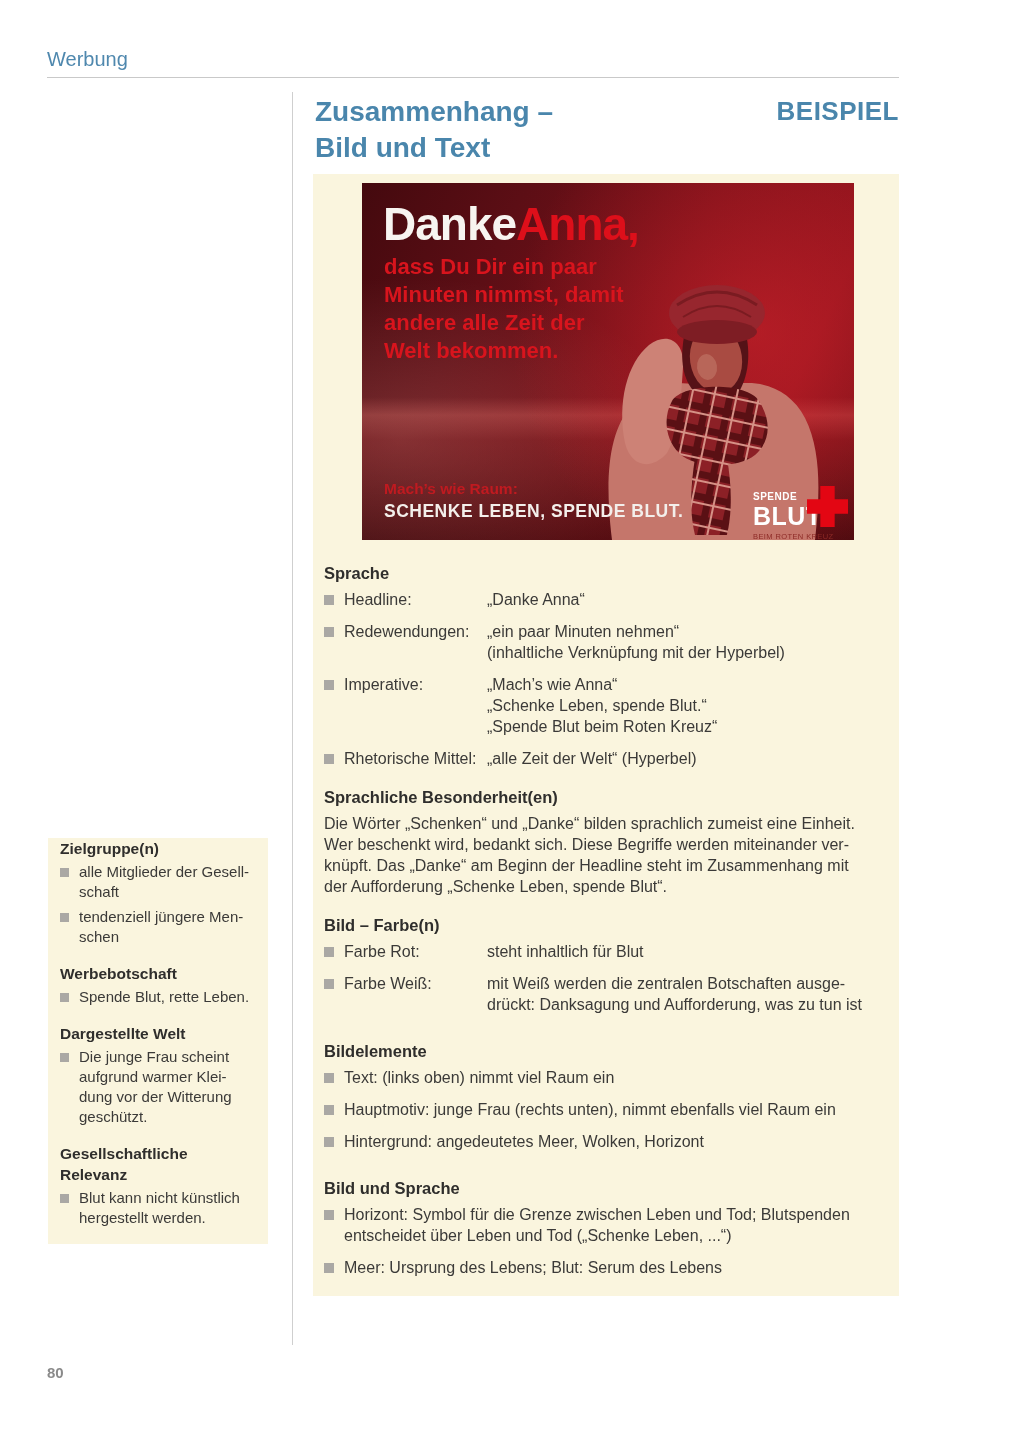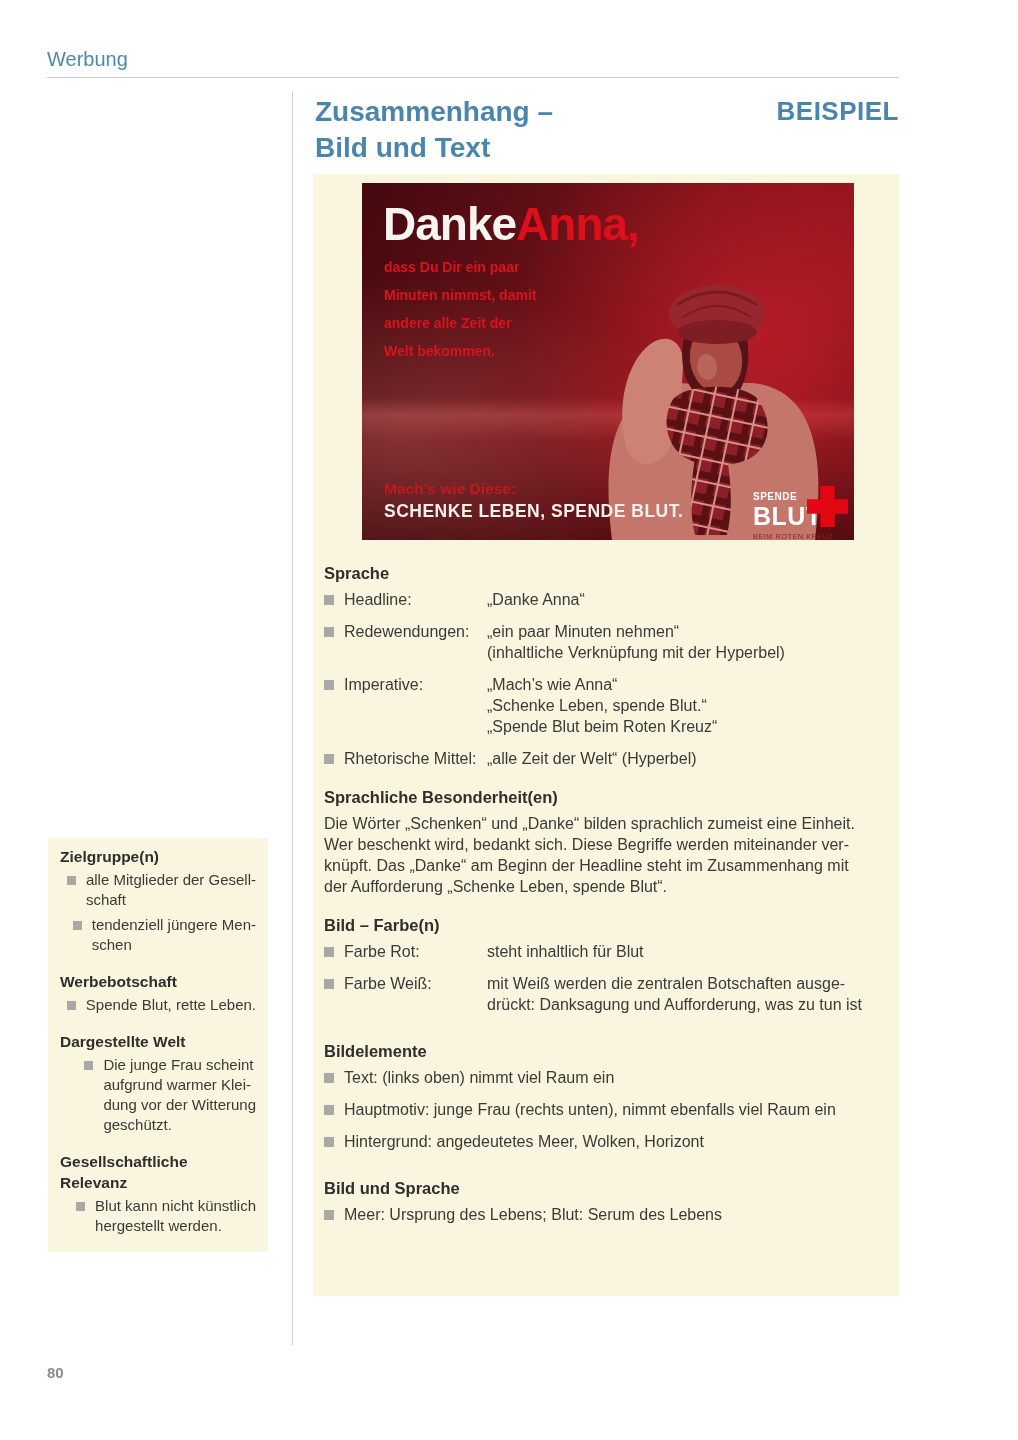--- a/index.html
+++ b/index.html
@@ -12,35 +12,35 @@
   .head-rule{position:absolute;left:47px;top:77px;width:852px;height:1px;background:#c9c9c9;}
   .v-divider{position:absolute;left:292px;top:92px;width:1px;height:1253px;background:#cfcfcf;}
   .page-num{position:absolute;left:47px;top:1364px;font-size:15px;font-weight:bold;color:#8a8a8a;}
 
   
   .doc-title{position:absolute;left:315px;top:94px;font-size:28px;line-height:36px;font-weight:bold;color:#4a86ac;}
   .badge{position:absolute;right:119px;top:96px;font-size:26px;font-weight:bold;color:#4a86ac;letter-spacing:.5px;}
 
   
   .panel-main{position:absolute;left:313px;top:174px;width:586px;height:1122px;background:#faf5de;}
-  .panel-side{position:absolute;left:48px;top:838px;width:196px;background:#faf5de;padding:8px 12px 16px 12px;}
+  .panel-side{position:absolute;left:48px;top:838px;width:196px;background:#faf5de;padding:0 12px 16px 12px;}
 
   
   .ad{
     position:absolute;left:362px;top:183px;width:492px;height:357px;overflow:hidden;
     background:
       radial-gradient(circle at 80% 42%, rgba(222,38,48,.50) 0%, rgba(222,38,48,0) 55%),
       radial-gradient(ellipse at 8% 72%, rgba(255,170,160,.20) 0%, rgba(255,170,160,0) 45%),
       linear-gradient(to bottom, rgba(0,0,0,0) 60%, rgba(255,130,118,.26) 65%, rgba(116,22,26,.48) 72%, rgba(47,7,9,.55) 100%),
       linear-gradient(115deg,#44090e 0%,#5c0e15 25%,#7c1119 55%,#8f131c 80%,#6e0f16 100%);
   }
   .ad-headline{position:absolute;left:21px;top:18px;font-size:46px;font-weight:bold;letter-spacing:-1px;line-height:1;}
   .ad-headline .w{color:#f7f4f0;}
   .ad-headline .r{color:#dd0f1a;}
-  .ad-body{position:absolute;left:22px;top:70px;font-size:14px;line-height:28px;font-weight:bold;color:#d8141d;white-space:pre-line;}
+  .ad-body{position:absolute;left:22px;top:70px;font-size:22px;line-height:28px;font-weight:bold;color:#d8141d;white-space:pre-line;}
   .ad-cta-intro{position:absolute;left:22px;top:297px;font-size:15.5px;font-weight:bold;color:#c01a20;}
   .ad-cta-main{position:absolute;left:22px;top:318px;font-size:17.5px;font-weight:bold;color:#f3efeb;letter-spacing:.5px;text-align:right;}
   .ad-logo{position:absolute;left:391px;top:309px;color:#ffffff;line-height:1;}
   .ad-logo .l1{font-size:10px;font-weight:bold;letter-spacing:.5px;}
   .ad-logo .l2{font-size:25px;font-weight:bold;letter-spacing:.5px;margin-top:2px;}
   .ad-logo .l3{font-size:7.5px;color:#8d2a26;margin-top:4px;letter-spacing:.4px;white-space:nowrap;}
   .ad-cross{position:absolute;left:445px;top:303px;width:41px;height:41px;}
   .ad-figure{position:absolute;left:225px;top:100px;width:267px;height:257px;}
 
   
@@ -53,21 +53,21 @@
   .sq{flex:0 0 10px;width:10px;height:10px;background:#aaa8a4;margin:6px 10px 0 0;}
   .lbl{flex:0 0 143px;}
   .val{white-space:pre-line;}
   .para{white-space:pre-line;margin:0;}
 
   
   .panel-side{font-size:15px;line-height:20px;}
   .s-sec{margin-bottom:16px;}
   .s-sec:last-child{margin-bottom:0;}
   .s-sec h4{margin:0 0 3px 0;font-size:15.5px;line-height:21px;font-weight:bold;color:#2f2e2c;}
-  .s-row{display:flex;align-items:flex-start;margin-bottom:5px;justify-content:flex-end;}
+  .s-row{display:flex;align-items:flex-start;margin-bottom:5px;}
   .s-row:last-child{margin-bottom:0;}
   .s-row .sq{flex:0 0 9px;width:9px;height:9px;margin:6px 10px 0 0;}
 </style>
 </head>
 <body>
 
 <div class="page">
 
   <div class="running-head">Werbung</div>
   <div class="head-rule"></div>
@@ -109,21 +109,21 @@
 
       <path d="M85 118 C95 100 160 98 172 118 C186 140 182 160 168 172 C150 186 108 186 92 170 C78 156 76 134 85 118 Z" fill="url(#plaid)"></path>
       <path d="M108 175 C104 200 102 228 108 252 L140 252 C146 226 144 198 140 175 Z" fill="url(#plaid)"></path>
     </svg>
 
     <div class="ad-headline"><span class="w">Danke</span><span class="r">Anna,</span></div>
     <div class="ad-body">dass Du Dir ein paar
 Minuten nimmst, damit
 andere alle Zeit der
 Welt bekommen.</div>
-    <div class="ad-cta-intro">Mach’s wie Diese:</div>
+    <div class="ad-cta-intro">Mach’s wie Raum:</div>
     <div class="ad-cta-main">SCHENKE LEBEN, SPENDE BLUT.</div>
 
     <div class="ad-logo">
       <div class="l1">SPENDE</div>
       <div class="l2">BLUT</div>
       <div class="l3">BEIM ROTEN KREUZ</div>
     </div>
     <svg class="ad-cross" viewBox="0 0 40 40" aria-hidden="true">
       <path d="M13 0h14v13h13v14H27v13H13V27H0V13h13z" fill="#e30613"></path>
     </svg>
@@ -194,20 +194,25 @@
       <div class="row">
         <span class="sq"></span>
         <span class="val">Hintergrund: angedeutetes Meer, Wolken, Horizont</span>
       </div>
     </div>
 
     <div class="sec">
       <h3>Bild und Sprache</h3>
       <div class="row">
         <span class="sq"></span>
+        <span class="val">Horizont: Symbol für die Grenze zwischen Leben und Tod; Blutspenden
+entscheidet über Leben und Tod („Schenke Leben, ...“)</span>
+      </div>
+      <div class="row">
+        <span class="sq"></span>
         <span class="val">Meer: Ursprung des Lebens; Blut: Serum des Lebens</span>
       </div>
     </div>
 
   </div>
 
   <div class="panel-side">
 
     <div class="s-sec">
       <h4>Zielgruppe(n)</h4>

